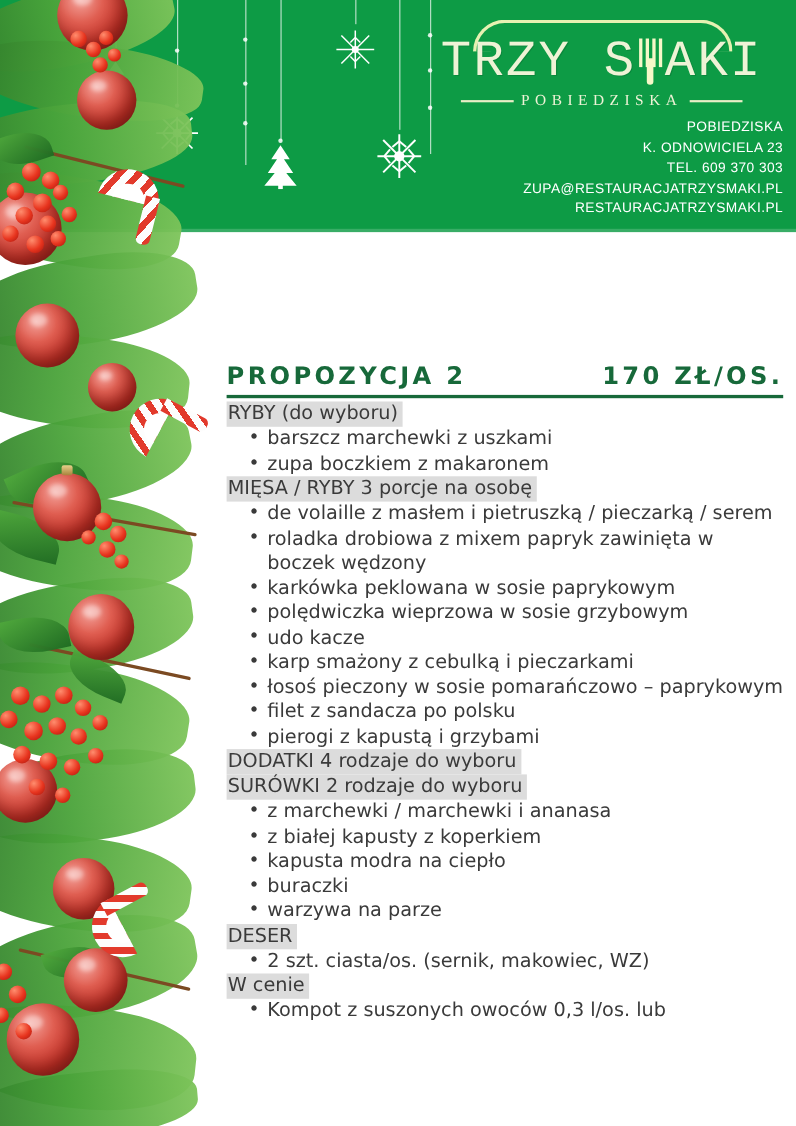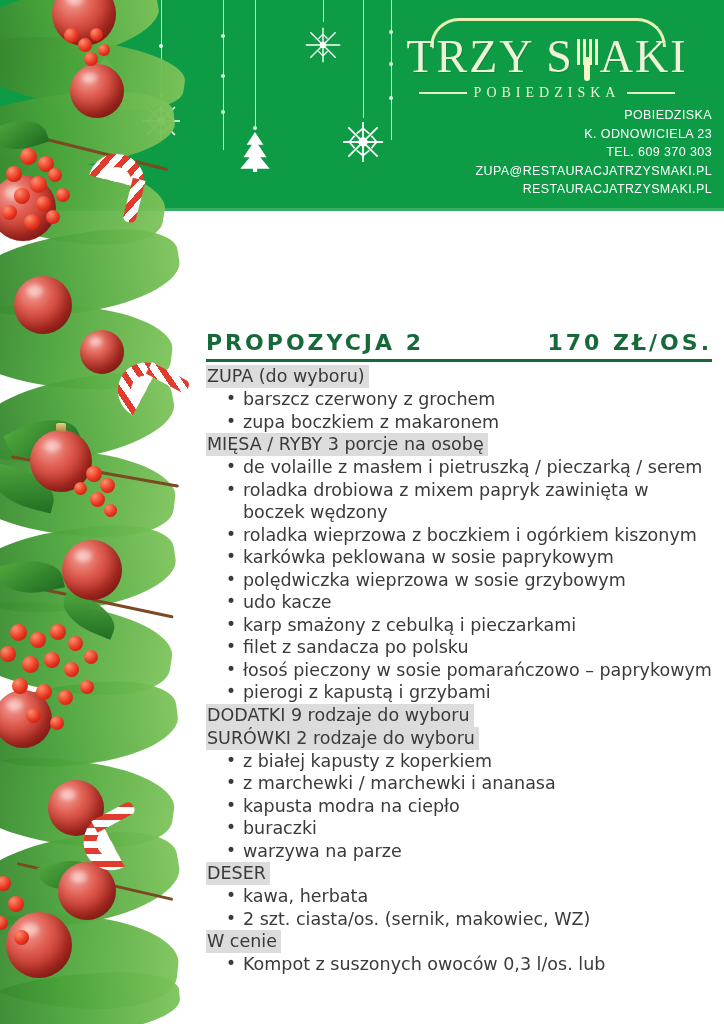--- a/index.html
+++ b/index.html
@@ -85,21 +85,21 @@
     top: 0px;
     width: 230px;
     height: 26px;
     border: 3px solid #f2f6b8;
     border-bottom: none;
     border-radius: 120px 120px 0 0;
     opacity: 0.95;
   }
   .logo-main {
     position: relative;
-    font-family: Liberation Serif, serif;
+    font-family: Liberation Mono, monospace;
     font-size: 46px;
     letter-spacing: 2px;
     color: #eef3d6;
     white-space: nowrap;
     margin-top: 12px;
     text-shadow: 1px 1px 0 rgba(0,0,0,0.12);
   }
   .logo-main .fork {
     display: inline-block;
     position: relative;
@@ -541,58 +541,56 @@
 
 <div class="menu">
   <div class="title-row">
     <span>PROPOZYCJA 2</span>
     <span>170 ZŁ/OS.</span>
   </div>
   <div class="title-rule"></div>
 
   <div id="sections-root">
       <div class="section">
-        <div><span class="section-head">ZUPA (do wyboru)</span></div>
+        <div><span class="section-head">RYBY (do wyboru)</span></div>
         <ul class="items">
-          <li>barszcz czerwony z grochem</li>
+          <li>barszcz marchewki z uszkami</li>
           <li>zupa boczkiem z makaronem</li>
         </ul>
       </div>
       <div class="section">
         <div><span class="section-head">MIĘSA / RYBY 3 porcje na osobę</span></div>
         <ul class="items">
           <li>de volaille z masłem i pietruszką / pieczarką / serem</li>
           <li>roladka drobiowa z mixem papryk zawinięta w boczek wędzony</li>
-          <li>roladka wieprzowa z boczkiem i ogórkiem kiszonym</li>
           <li>karkówka peklowana w sosie paprykowym</li>
           <li>polędwiczka wieprzowa w sosie grzybowym</li>
           <li>udo kacze</li>
           <li>karp smażony z cebulką i pieczarkami</li>
+          <li>łosoś pieczony w sosie pomarańczowo – paprykowym</li>
           <li>filet z sandacza po polsku</li>
-          <li>łosoś pieczony w sosie pomarańczowo – paprykowym</li>
           <li>pierogi z kapustą i grzybami</li>
         </ul>
       </div>
       <div class="section">
-        <div><span class="section-head">DODATKI 9 rodzaje do wyboru</span></div>
+        <div><span class="section-head">DODATKI 4 rodzaje do wyboru</span></div>
       </div>
       <div class="section">
         <div><span class="section-head">SURÓWKI 2 rodzaje do wyboru</span></div>
         <ul class="items">
+          <li>z marchewki / marchewki i ananasa</li>
           <li>z białej kapusty z koperkiem</li>
-          <li>z marchewki / marchewki i ananasa</li>
           <li>kapusta modra na ciepło</li>
           <li>buraczki</li>
           <li>warzywa na parze</li>
         </ul>
       </div>
       <div class="section">
         <div><span class="section-head">DESER</span></div>
         <ul class="items">
-          <li>kawa, herbata</li>
           <li>2 szt. ciasta/os. (sernik, makowiec, WZ)</li>
         </ul>
       </div>
       <div class="section">
         <div><span class="section-head">W cenie</span></div>
         <ul class="items">
           <li>Kompot z suszonych owoców 0,3 l/os. lub</li>
         </ul>
       </div>
     </div>

